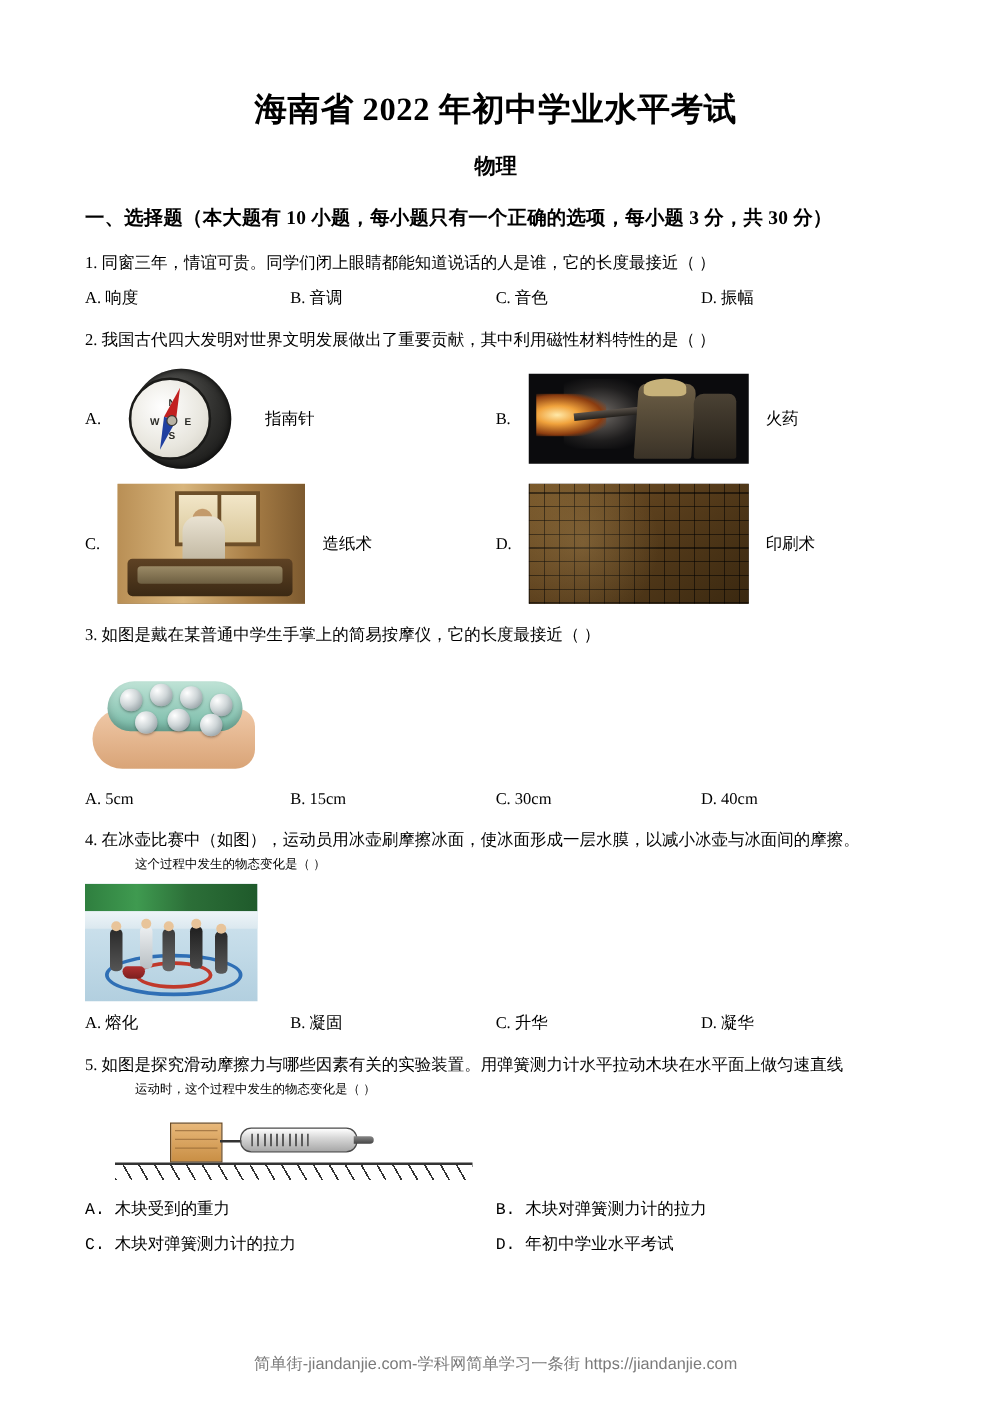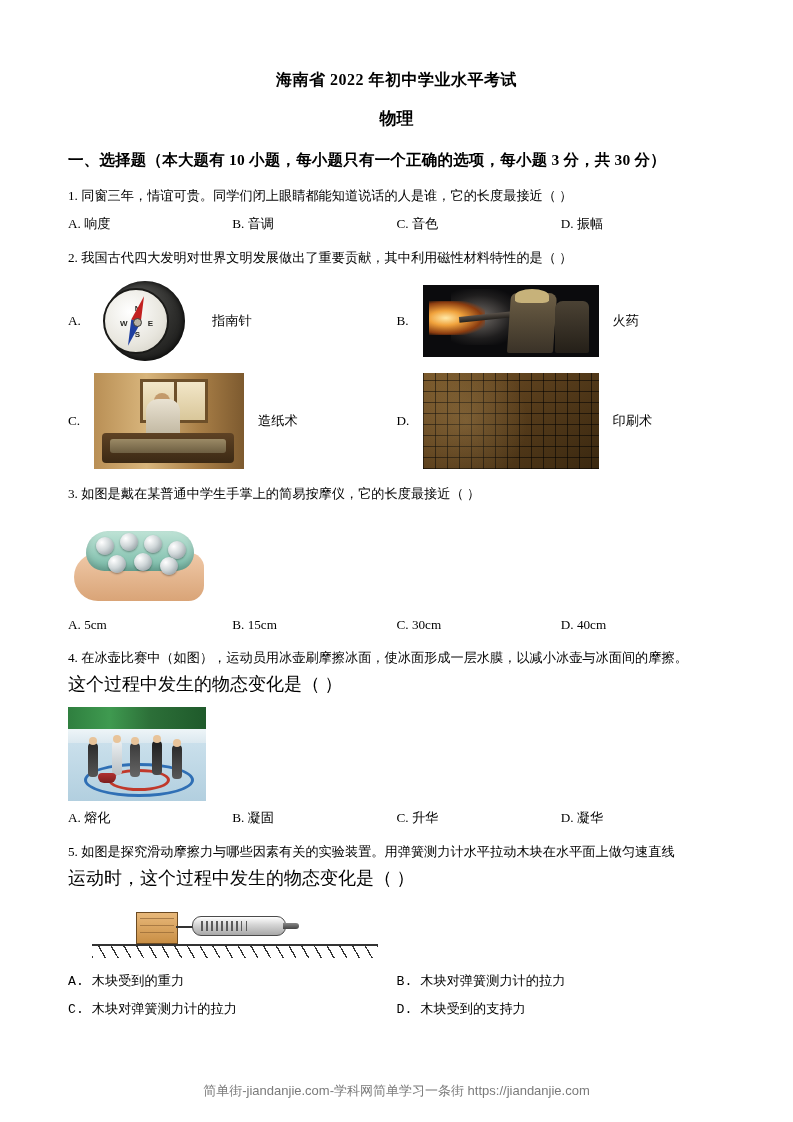--- a/index.html
+++ b/index.html
@@ -17,21 +17,21 @@
   }
   .page {
     position: relative;
     width: 793px;
     height: 1122px;
     box-sizing: border-box;
     padding: 56px 68px 0 68px;
   }
   .doc-title {
     text-align: center;
-    font-size: 16px;
+    font-size: 26px;
     font-weight: bold;
     letter-spacing: 0.5px;
     margin-top: 14px;
   }
   .doc-subtitle {
     text-align: center;
     font-size: 17px;
     font-weight: bold;
     margin-top: 16px;
   }
@@ -40,22 +40,23 @@
     font-weight: bold;
     margin-top: 20px;
     letter-spacing: 0.2px;
   }
   .q {
     margin-top: 13px;
     font-size: 13.2px;
     line-height: 1.75;
   }
   .q-line2 {
-    font-size: 18px;
+    font-size: 10px;
     line-height: 1.75;
+    margin-left: 40px;
   }
   .opts {
     display: flex;
     margin-top: 8px;
     font-size: 13.2px;
   }
   .opts .o {
     width: 25%;
   }
   .opts.half .o {
@@ -574,18 +575,18 @@
       <span>木块对弹簧测力计的拉力</span>
     </div>
   </div>
   <div class="opts half">
     <div class="o">
       <span>C.</span>
       <span>木块对弹簧测力计的拉力</span>
     </div>
     <div class="o">
       <span>D.</span>
-      <span>木块受到的支持力</span>
+      <span>年初中学业水平考试</span>
     </div>
   </div>
 
   <div class="footer">简单街-jiandanjie.com-学科网简单学习一条街 https://jiandanjie.com</div>
 </div>
 
 </body></html>

